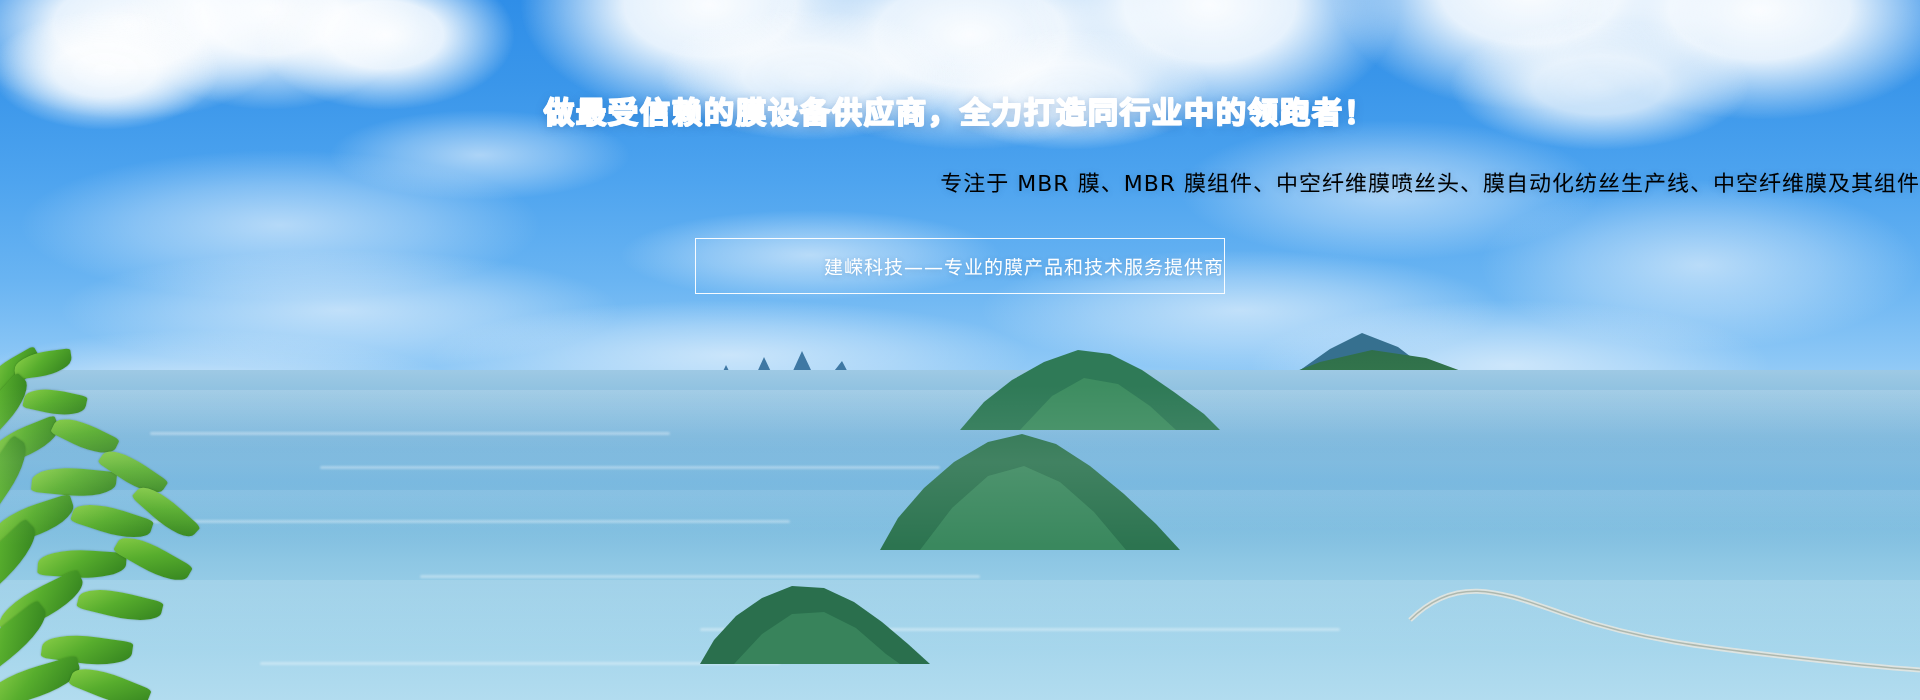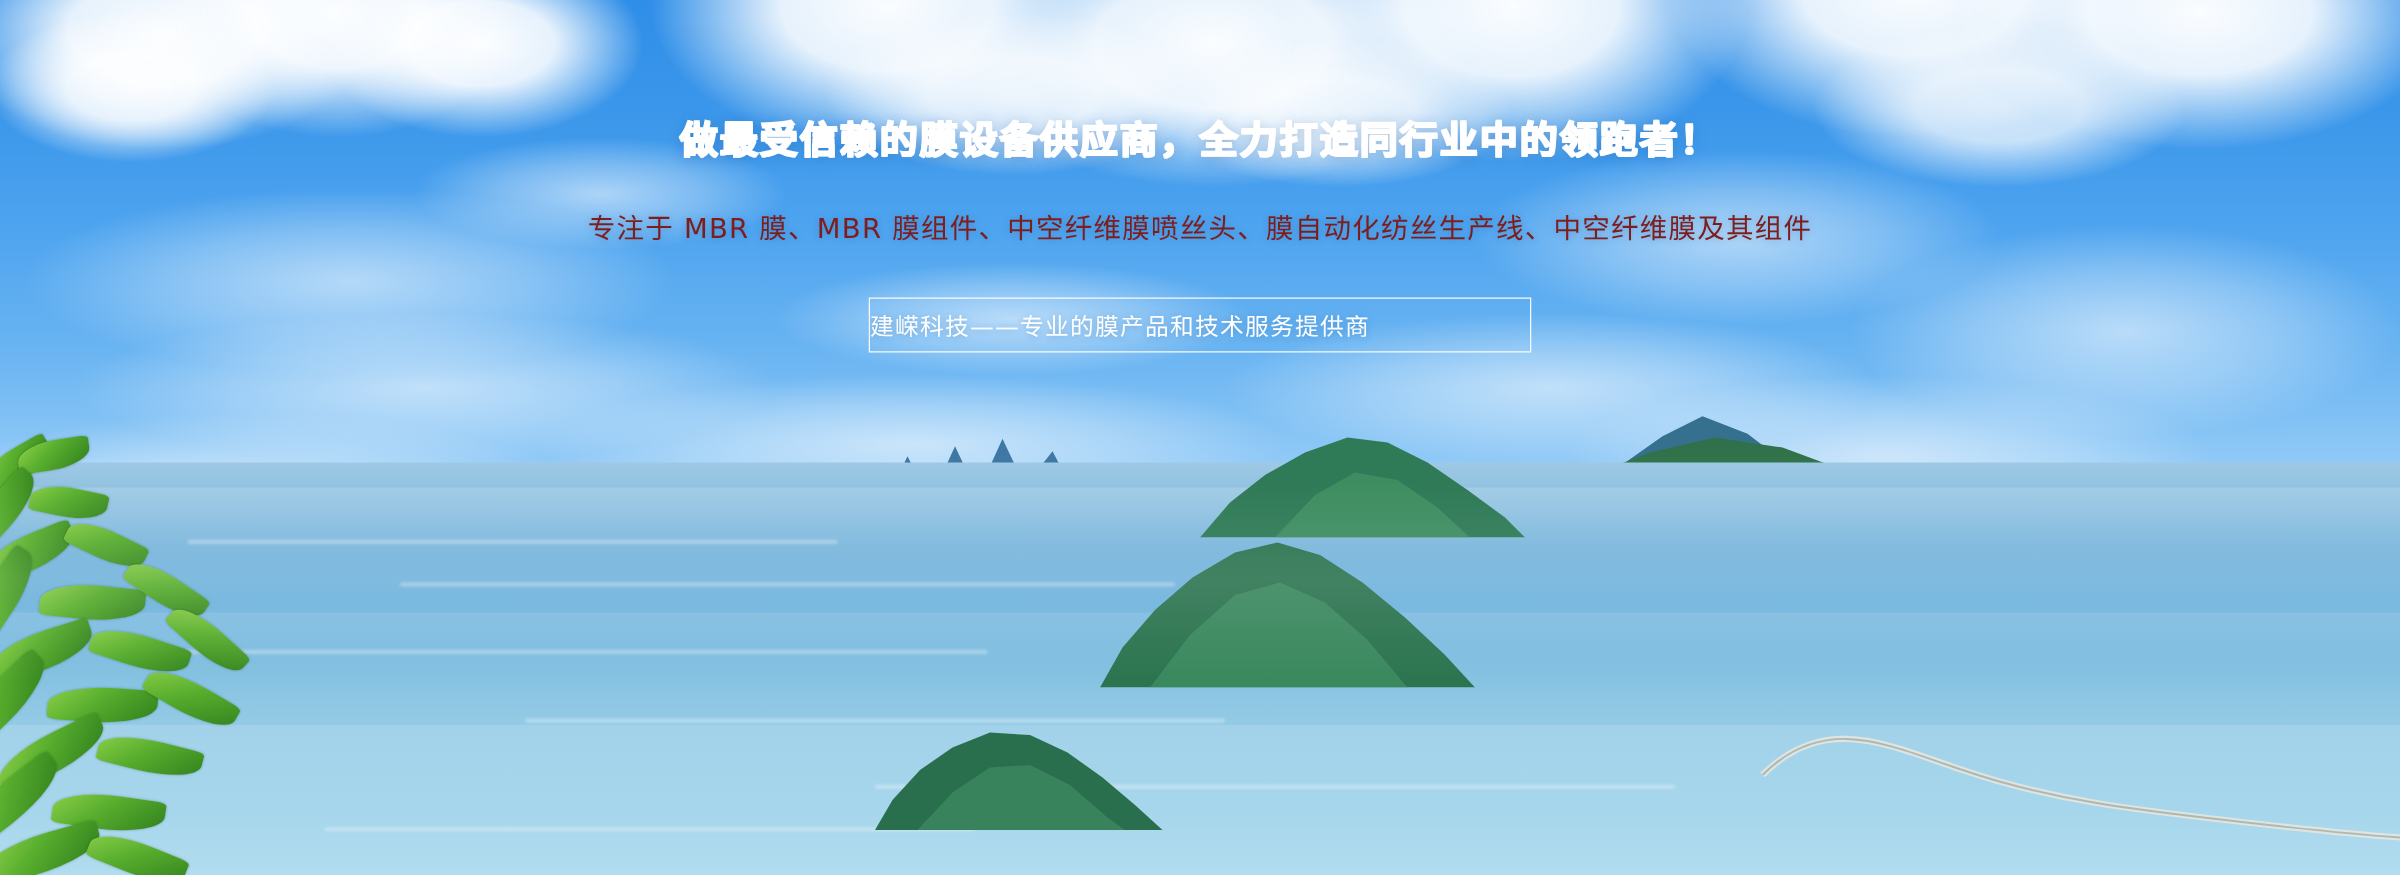--- a/index.html
+++ b/index.html
@@ -155,32 +155,33 @@
       -1px 1px 0 rgba(255,255,255,.9),
       0 2px 10px rgba(20,70,140,.35);
     font-family:"DejaVu Sans","Liberation Sans",sans-serif;
     -webkit-text-stroke:1.6px #ffffff;
   }
   .subline{
     margin:0;
     padding-top:40px;
     font-size:22px;
     line-height:1.4;
-    color:#7f1d1d;
+    color:#000000;
     letter-spacing:1px;
     font-family:"DejaVu Sans","Liberation Sans",sans-serif;
     text-shadow:0 1px 6px rgba(30,90,150,.30);
+    text-align:right;
   }
   .tagwrap{
     margin:0 auto;
     margin-top:38px;
     width:530px;
-    height:44px;
+    height:56px;
     border:1px solid rgba(255,255,255,.95);
-    display:flex;align-items:center;justify-content:flex-start;
+    display:flex;align-items:center;justify-content:flex-end;
   }
   .tagline{
     font-size:19px;
     letter-spacing:1px;
     color:#ffffff;
     font-family:"DejaVu Sans","Liberation Sans",sans-serif;
     text-shadow:0 1px 5px rgba(30,90,150,.30);
     white-space:nowrap;
   }
 

